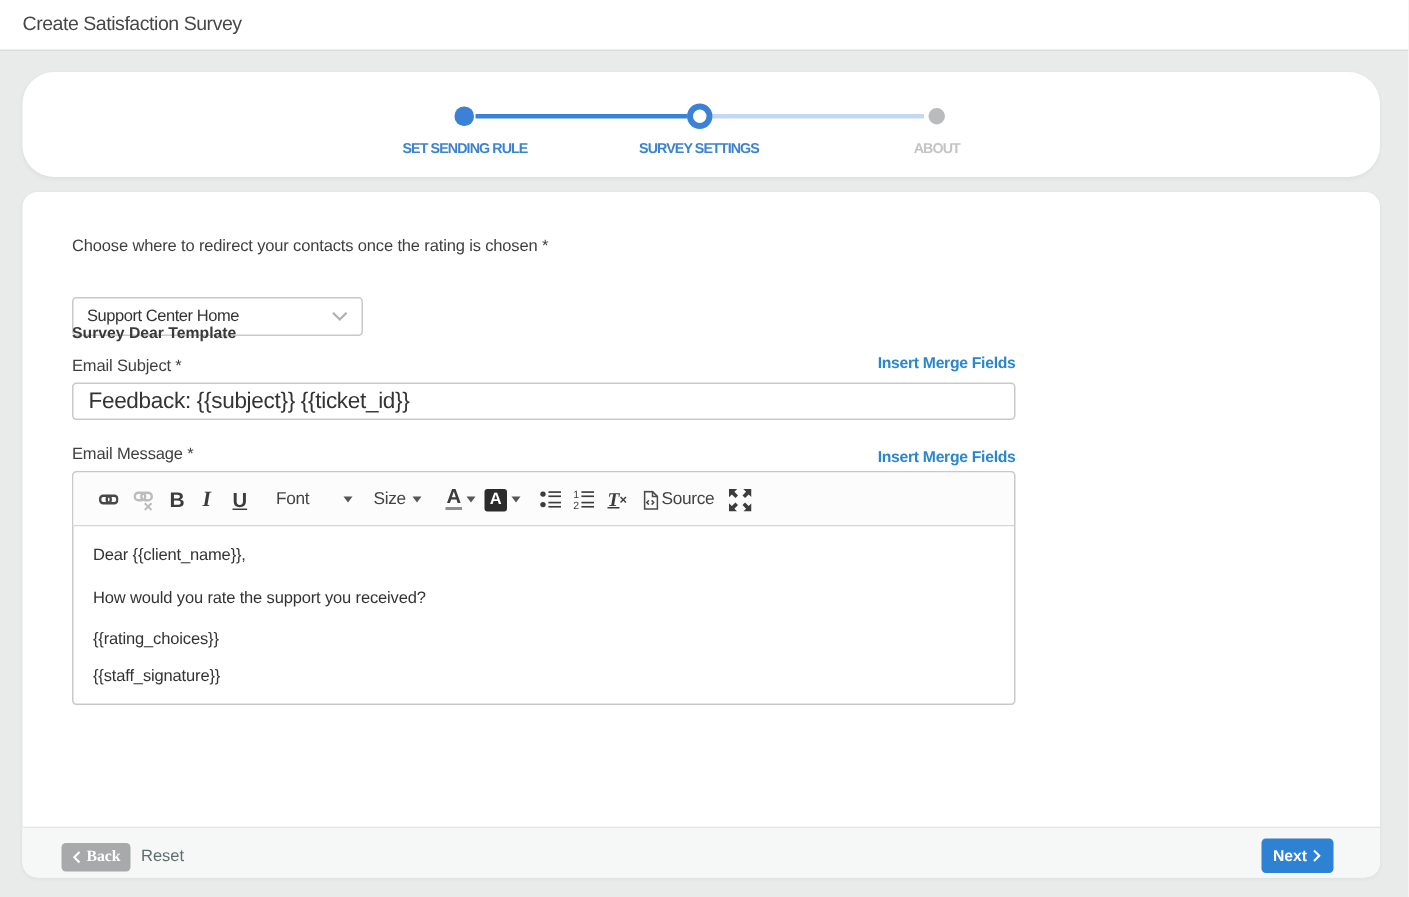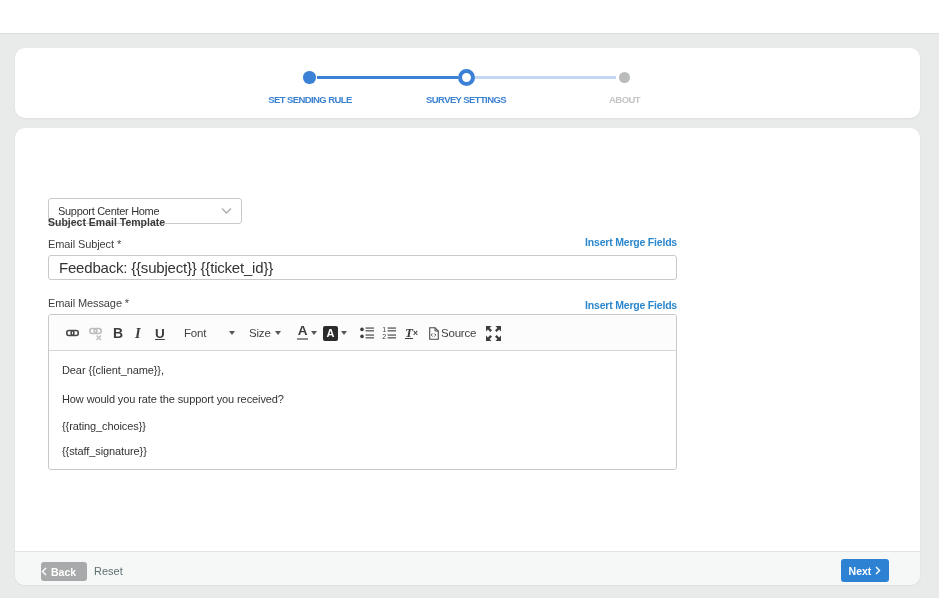--- a/index.html
+++ b/index.html
@@ -19,21 +19,21 @@
   font-size:13px; color:#474747; letter-spacing:-0.3px;
 }
 #hdr .close {
   position:absolute; right:0; top:0; height:34px; width:70px;
   border-left:1px solid #e2e2e2; text-align:center; line-height:32px;
   font-size:11px; color:#7d8c8c;
 }
 
 #card1 {
   position:absolute; left:15px; top:48px; width:905px; height:70px;
-  background:#fff; border-radius:10px; box-shadow:0 1px 3px rgba(0,0,0,0.05);
+  background:#fff; border-radius:21px; box-shadow:0 1px 3px rgba(0,0,0,0.05);
 }
 .stepline { position:absolute; top:27.5px; height:3px; }
 #line1 { left:302px; width:141px; background:#3b82d7; }
 #line2 { left:460px; width:141px; background:#c3d8f3; }
 .stepdot { position:absolute; border-radius:50%; }
 #dot1 { left:288px; top:23px; width:12.5px; height:12.5px; background:#3b82d7; }
 #dot2 { left:443px; top:20.5px; width:17px; height:17px; background:#fff; border:4.5px solid #3b82d7; }
 #dot3 { left:603.5px; top:23.5px; width:11.5px; height:11.5px; background:#babbbc; }
 .steplbl {
   position:absolute; top:46px; width:200px; text-align:center;
@@ -82,55 +82,57 @@
 #content { position:absolute; left:0; top:37px; right:0; bottom:0; font-size:11px; letter-spacing:-0.1px; color:#333; }
 #content p { position:absolute; left:13px; }
 
 #foot {
   position:absolute; left:0; bottom:0; width:905px; height:34px;
   background:#f6f7f7; border-top:1px solid #e4e4e4; border-radius:0 0 10px 10px;
 }
 #btnBack {
   position:absolute; left:26px; top:10px; width:46px; height:19px;
   background:#a8a9aa; border-radius:3px; color:#fff; font-size:10.5px; font-weight:bold;
-  display:flex; align-items:center; justify-content:flex-start;
+  display:flex; align-items:center; justify-content:center;font-family:Liberation Serif, serif;
 }
 #reset { position:absolute; left:79px; top:10px; height:19px; line-height:19px; font-size:11px; color:#5e6f70; }
 #btnNext {
   position:absolute; right:31px; top:7px; width:48px; height:23px;
   background:#2e82d4; border-radius:3px; color:#fff; font-size:10.5px; font-weight:bold;
   display:flex; align-items:center; justify-content:center;
 }
 .tbtxt { font-size:11.5px; letter-spacing:-0.2px; color:#434343; }
 .caret { width:0; height:0; border-left:3.5px solid transparent; border-right:3.5px solid transparent; border-top:4px solid #565656; display:inline-block; }
 </style>
 </head>
 <body>
 <div id="hdr">
+  <div class="title">Create Satisfaction Survey</div>
 </div>
 
 <div id="card1">
   <div class="stepline" id="line1"></div>
   <div class="stepline" id="line2"></div>
   <div class="stepdot" id="dot1"></div>
   <div class="stepdot" id="dot2"></div>
   <div class="stepdot" id="dot3"></div>
   <div class="steplbl" id="lbl1">SET SENDING RULE</div>
   <div class="steplbl" id="lbl2">SURVEY SETTINGS</div>
   <div class="steplbl" id="lbl3">ABOUT</div>
 </div>
 
 <div id="card2">
+  <div class="lbl" id="lblChoose">Choose where to redirect your contacts once the rating is chosen *</div>
   <div id="selWrap">
     <div class="txt">Support Center Home</div>
     <svg width="11" height="8" viewBox="0 0 11 8">
         <path d="M1 1.5 L5.5 6 L10 1.5" stroke="#b0b0b0" stroke-width="1.5" fill="none"></path>
       </svg>
   </div>
-  <div id="lblTmpl">Subject Email Template</div>
+  <div id="lblTmpl">Survey Dear Template</div>
   <div class="lbl" id="lblSubj">Email Subject *</div>
   <div class="mf" id="mf1">Insert Merge Fields</div>
   <div id="inpSubj">
       <div class="txt">Feedback: {{subject}} {{ticket_id}}</div>
     </div>
   <div class="lbl" id="lblMsg">Email Message *</div>
   <div class="mf" id="mf2">Insert Merge Fields</div>
 
   <div id="editor">
     <div id="toolbar">

